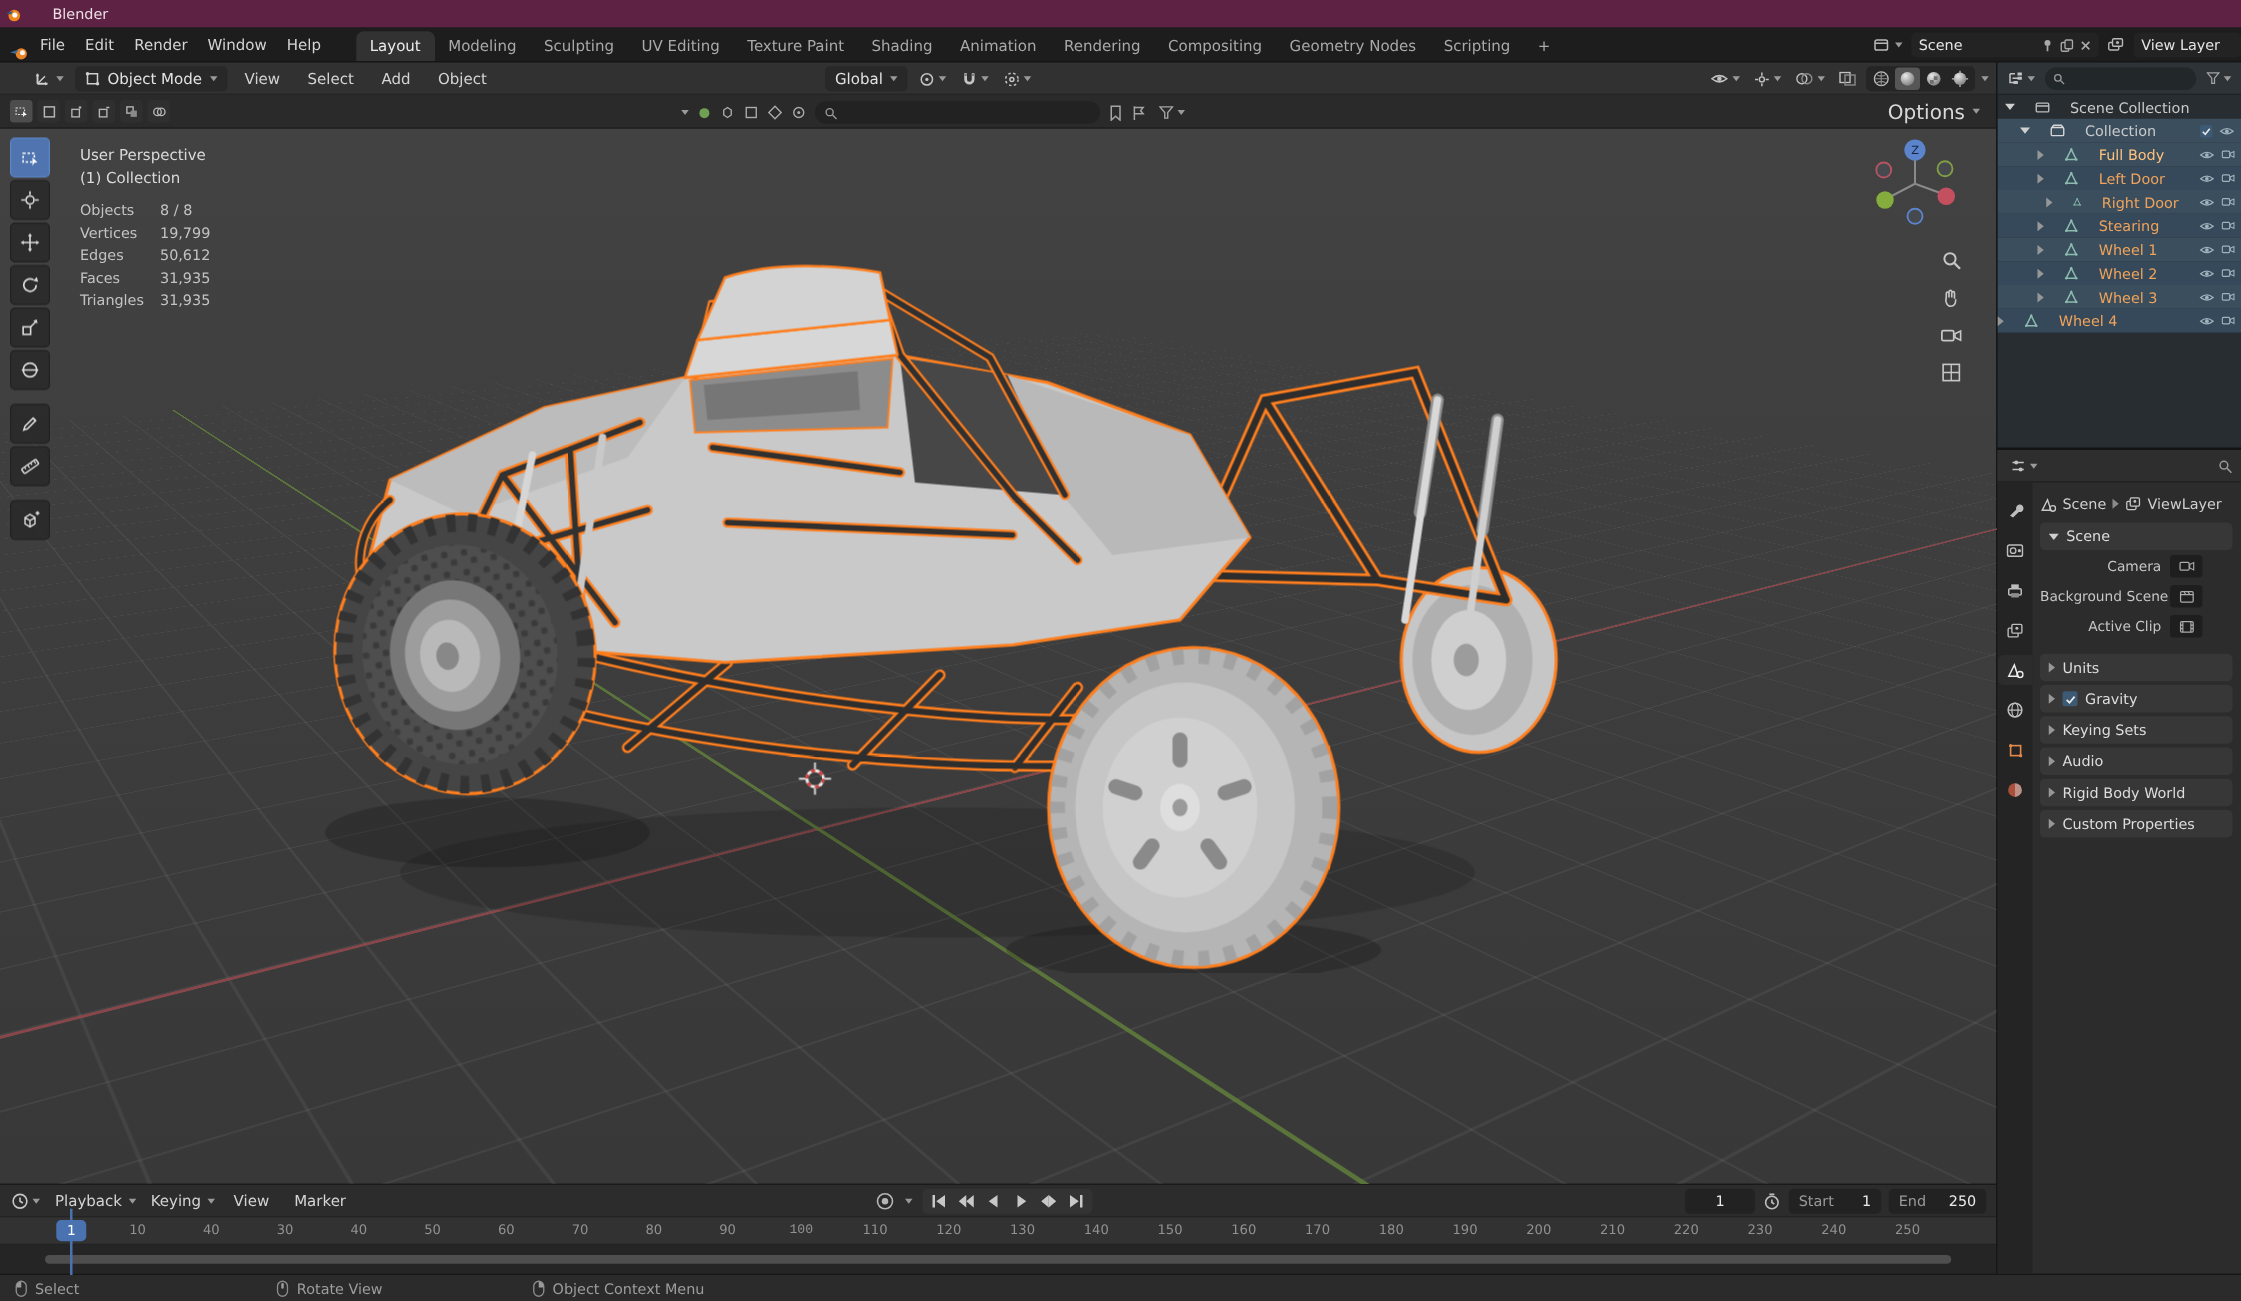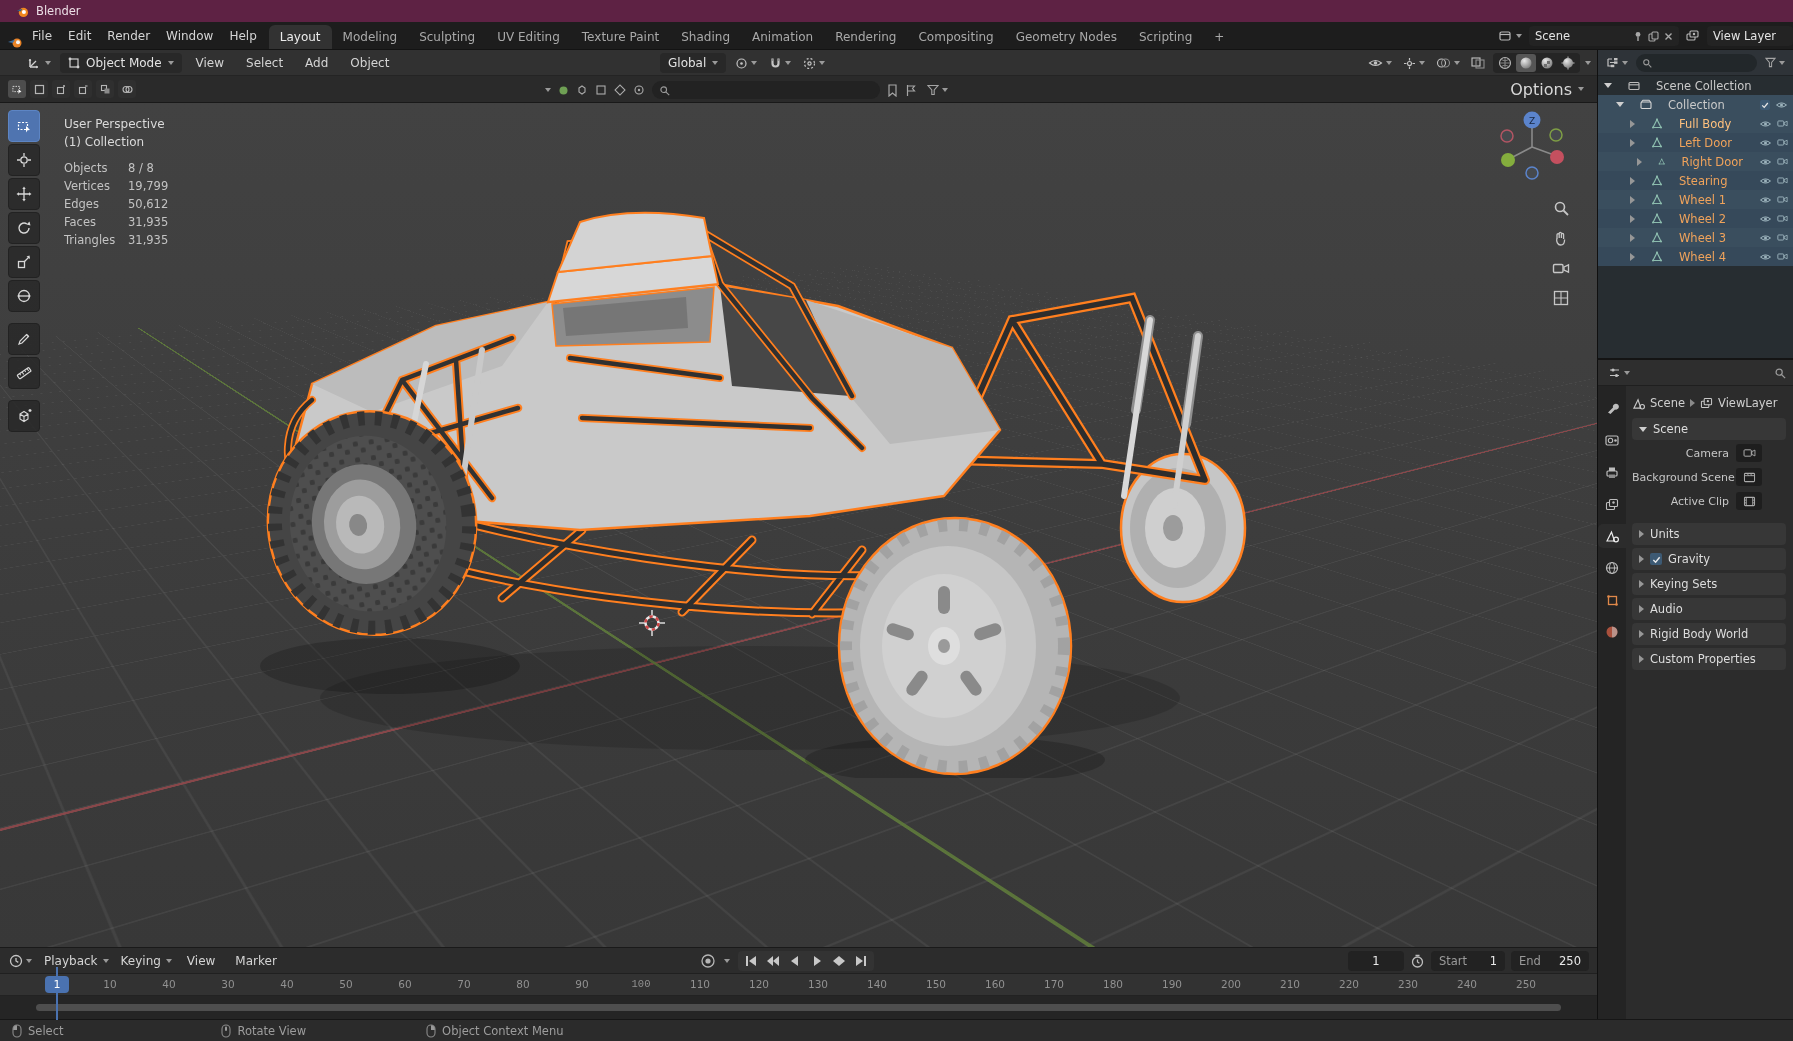--- a/index.html
+++ b/index.html
@@ -3,28 +3,28 @@
 <meta charset="utf-8">
 <style>
 *{margin:0;padding:0;box-sizing:border-box}
 html,body{background:#000}
 .page{position:relative;width:1793px;height:1041px;overflow:hidden;background:#1d1d1d;
  font-family:"DejaVu Sans",sans-serif;color:#d0d0d0;user-select:none}
 svg{display:block}
 
 
 .titlebar{position:absolute;left:0;top:0;width:1793px;height:22px;background:#5e2244;
- display:flex;align-items:center;gap:7px;padding-left:16px}
+ display:flex;align-items:center;gap:25px;padding-left:4px}
 .titlebar .t{font-size:11.5px;color:#ecdfe6}
 
 
 .topbar{position:absolute;left:0;top:22px;width:1793px;height:28px;background:#1d1d1d;
  display:flex;align-items:flex-end;border-bottom:1px solid #131313;overflow:hidden}
 .mtxt{font-size:12px;color:#d4d4d4;padding:0 8px;height:100%;display:flex;align-items:center;border-radius:4px}
-.wtabs{display:flex;height:100%;margin-left:4px;align-items:flex-end}
+.wtabs{display:flex;height:100%;margin-left:20px;align-items:flex-end}
 .wtab{font-size:12px;color:#a9a9a9;padding:0 11px;display:flex;align-items:center;height:24px;border-radius:6px 6px 0 0;white-space:nowrap}
 .wtab.active{background:#323232;color:#ececec}
 .tb-right{position:absolute;right:0;top:22px;height:28px;display:flex;align-items:center;gap:4px}
 
 
 .dd{display:inline-flex;align-items:center;gap:6px;background:#282828;border-radius:4px;height:20px;
  padding:0 8px;color:#e2e2e2;font-size:12px;white-space:nowrap}
 .fld{display:inline-flex;align-items:center;background:#232323;border-radius:4px;height:20px;padding:0 6px;font-size:11.5px}
 .cd{width:0;height:0;border-left:3.5px solid transparent;border-right:3.5px solid transparent;border-top:4.5px solid #9a9a9a;display:inline-block}
 .cr{width:0;height:0;border-top:4px solid transparent;border-bottom:4px solid transparent;border-left:5px solid #979797;display:inline-block}
@@ -922,21 +922,21 @@
         <svg width="13" height="10" viewBox="0 0 15 12">
             <path d="M1.5 6 Q7.5 1 13.5 6 Q7.5 11 1.5 6 Z" fill="none" stroke="#9db4bd" stroke-width="1.2"></path>
             <circle cx="7.5" cy="6" r="1.8" fill="#9db4bd"></circle>
           </svg>
         <svg width="11" height="9" viewBox="0 0 13 10">
             <rect x="1" y="2" width="7" height="6" rx="1" fill="none" stroke="#9db4bd" stroke-width="1.1"></rect>
             <polygon points="8.5,4 12,2.3 12,7.7 8.5,6" fill="none" stroke="#9db4bd" stroke-width="1"></polygon>
           </svg>
       </span>
     </div>
-    <div class="ol-row sel2" style="padding-left:32px">
+    <div class="ol-row sel2" style="">
       <span class="cr"></span>
       <svg width="12" height="11" viewBox="0 0 12 11">
           <path d="M2 9.5 L6 1.5 L10 9.5 Z" fill="none" stroke="#8cbcae" stroke-width="1.2"></path>
           <circle cx="2" cy="9.5" r="1" fill="#8cbcae"></circle>
           <circle cx="10" cy="9.5" r="1" fill="#8cbcae"></circle>
           <circle cx="6" cy="1.5" r="1" fill="#8cbcae"></circle>
         </svg>
       <span class="ol-name obj">Wheel 4</span>
       <span class="ol-right">
         <svg width="13" height="10" viewBox="0 0 15 12">

